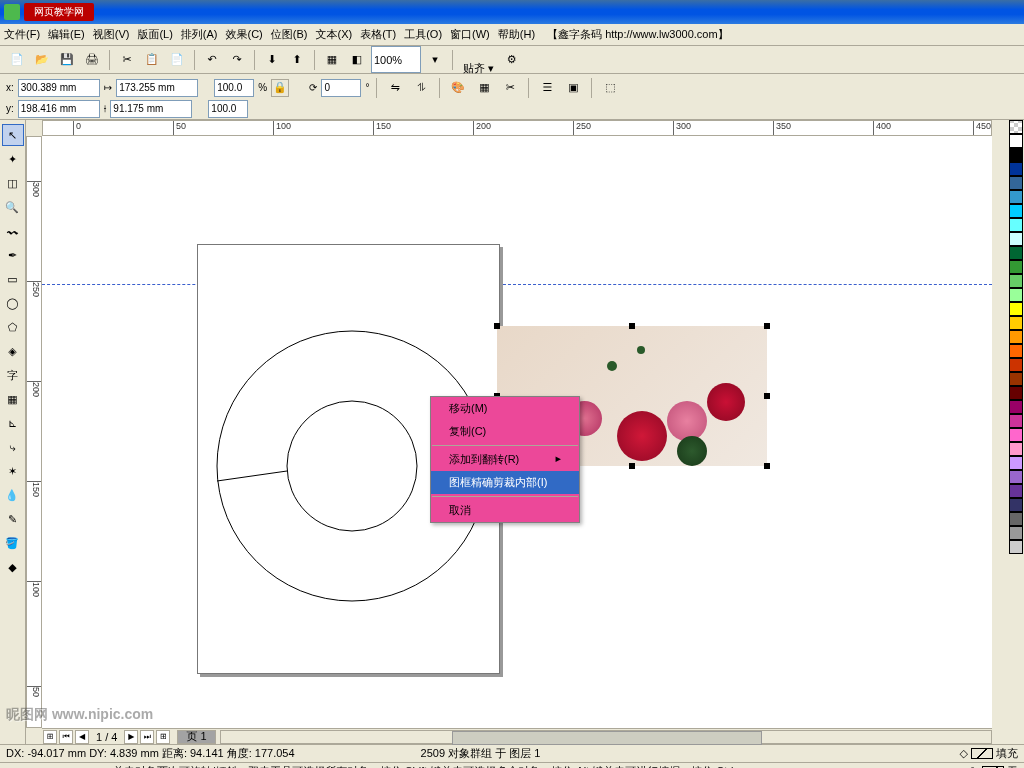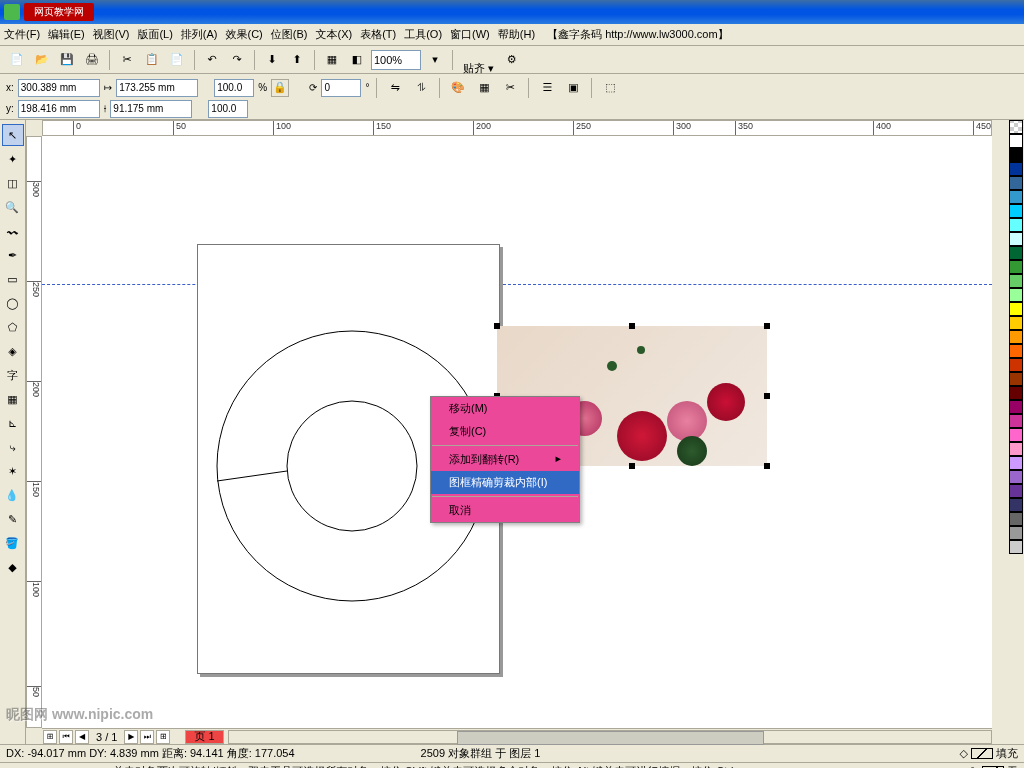--- a/index.html
+++ b/index.html
@@ -7,21 +7,21 @@
 .titlebar{height:24px;background:linear-gradient(#3a6ea5,#0054e3 40%,#0054e3 60%,#2b7ae0);color:#fff;display:flex;align-items:center;padding:0 4px;}
 .titlebar .icon{width:16px;height:16px;background:#4db94d;margin-right:4px;border-radius:2px;}
 .titlebar .text{flex:1;font-size:12px;}
 .titlebar .logo{width:70px;height:18px;background:#b00;color:#fff;font-size:10px;display:flex;align-items:center;justify-content:center;border-radius:2px;}
 .menubar{height:22px;background:#ece9d8;display:flex;align-items:center;padding:0 4px;border-bottom:1px solid #aca899;}
 .menubar span{margin-right:8px;cursor:default;}
 .menubar .promo{margin-left:4px;}
 .toolbar{height:28px;background:#ece9d8;display:flex;align-items:center;padding:2px 6px;border-bottom:1px solid #aca899;gap:3px;}
 .tbtn{width:22px;height:22px;border:1px solid transparent;display:flex;align-items:center;justify-content:center;border-radius:2px;}
 .sep{width:1px;height:20px;background:#aca899;margin:0 3px;}
-.zoom-input{width:50px;height:20px;border:1px solid #7f9db9;background:#fff;padding:0 2px;}
+.zoom-input{width:50px;height:27px;border:1px solid #7f9db9;background:#fff;padding:0 2px;}
 .dock-label{padding:0 4px;margin-top:18px;}
 .propbar{height:28px;background:#ece9d8;display:flex;align-items:center;padding:2px 6px;border-bottom:1px solid #aca899;gap:4px;}
 .propbar input{width:82px;height:18px;border:1px solid #7f9db9;background:#fff;padding:0 2px;font-size:10px;}
 .propbar .lbl{font-size:10px;color:#000;}
 .lock-icon{width:18px;height:18px;border:1px solid #aca899;display:flex;align-items:center;justify-content:center;}
 .main{position:relative;height:624px;display:flex;}
 .toolbox{width:26px;background:#ece9d8;border-right:1px solid #aca899;display:flex;flex-direction:column;align-items:center;padding-top:4px;gap:2px;}
 .tool{width:22px;height:22px;display:flex;align-items:center;justify-content:center;border:1px solid transparent;}
 .tool.active{border:1px solid #316ac5;background:#c1d2ee;}
 .canvas-area{flex:1;position:relative;background:#ece9d8;}
@@ -35,21 +35,21 @@
 .bitmap{position:absolute;background:linear-gradient(135deg,#e8d8c8,#f0e8e0);}
 .flower{position:absolute;border-radius:50%;}
 .sel-handle{position:absolute;width:6px;height:6px;background:#000;}
 .context-menu{position:absolute;background:#ec4899;border:1px solid #808080;box-shadow:2px 2px 4px rgba(0,0,0,0.3);min-width:150px;z-index:100;}
 .menu-item{padding:4px 18px;white-space:nowrap;}
 .menu-item.hover{background:#316ac5;color:#fff;}
 .menu-item .arrow{float:right;}
 .menu-sep{height:1px;background:#aca899;margin:2px 1px;}
 .nav-bar{position:absolute;bottom:0;left:16px;right:16px;height:16px;background:#ece9d8;display:flex;align-items:center;border-top:1px solid #aca899;font-size:10px;}
 .nav-btn{width:14px;height:14px;border:1px solid #aca899;background:#fff;display:flex;align-items:center;justify-content:center;margin:0 1px;font-size:8px;}
-.page-tab{background:#ef4444;border:1px solid #aca899;padding:0 8px;margin-left:14px;height:14px;display:flex;align-items:center;}
+.page-tab{background:#a3a3a3;border:1px solid #aca899;padding:0 8px;margin-left:6px;height:14px;display:flex;align-items:center;}
 .scroll-h{flex:1;height:14px;background:#ece9d8;border:1px solid #aca899;margin-left:4px;position:relative;}
 .scroll-h::before{content:"";position:absolute;left:30%;width:40%;height:100%;background:#cdcdc1;border:1px solid #999;}
 .colorbar{width:16px;background:#ece9d8;display:flex;flex-direction:column;}
 .swatch{width:14px;height:14px;border:1px solid #000;margin:0 auto;}
 .statusbar{height:18px;background:#ece9d8;display:flex;align-items:center;padding:0 6px;border-top:1px solid #aca899;font-size:10px;gap:6px;}
 .statusbar2{height:18px;background:#ece9d8;display:flex;align-items:center;padding:0 6px;border-top:1px solid #aca899;font-size:10px;justify-content:space-between;}
 .fill-row{display:flex;align-items:center;gap:3px;}
 .fill-sw{width:22px;height:11px;border:1px solid #000;background:#fff;}
 .none-sw{background:linear-gradient(135deg,transparent 45%,#000 45%,#000 55%,transparent 55%);}
 .watermark{position:absolute;left:6px;bottom:44px;color:#444;font-size:14px;font-weight:bold;opacity:0.45;text-shadow:1px 1px #fff;}
@@ -164,21 +164,21 @@
 
   <div class="canvas-area">
     <div class="ruler-h">
       <div class="tick" style="left:30px">0</div>
       <div class="tick" style="left:130px">50</div>
       <div class="tick" style="left:230px">100</div>
       <div class="tick" style="left:330px">150</div>
       <div class="tick" style="left:430px">200</div>
       <div class="tick" style="left:530px">250</div>
       <div class="tick" style="left:630px">300</div>
-      <div class="tick" style="left:692px">350</div>
+      <div class="tick" style="left:730px">350</div>
       <div class="tick" style="left:830px">400</div>
       <div class="tick" style="left:930px">450</div>
     </div>
     <div class="ruler-v">
       <div class="tick" style="bottom:30px">50</div>
       <div class="tick" style="bottom:130px">100</div>
       <div class="tick" style="bottom:230px">150</div>
       <div class="tick" style="bottom:330px">200</div>
       <div class="tick" style="bottom:430px">250</div>
       <div class="tick" style="bottom:530px">300</div>
@@ -224,21 +224,21 @@
         <div class="menu-item hover">图框精确剪裁内部(I)</div>
         <div class="menu-sep"></div>
         <div class="menu-item">取消</div>
       </div>
     </div>
 
     <div class="nav-bar">
       <div class="nav-btn">⊞</div>
       <div class="nav-btn">⏮</div>
       <div class="nav-btn">◀</div>
-      <span style="padding:0 6px">3 / 1</span>
+      <span style="padding:0 6px">1 / 4</span>
       <div class="nav-btn">▶</div>
       <div class="nav-btn">⏭</div>
       <div class="nav-btn">⊞</div>
       <div class="page-tab">页 1</div>
       <div class="scroll-h"></div>
     </div>
   </div>
 
   <div class="colorbar">
     <div class="swatch" style="background:#fff;background:repeating-conic-gradient(#ccc 0 25%,#fff 0 50%) 0/8px 8px"></div>

